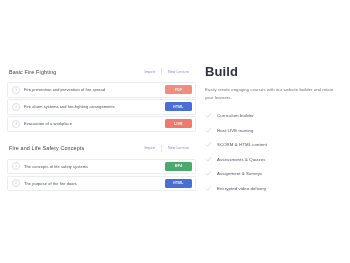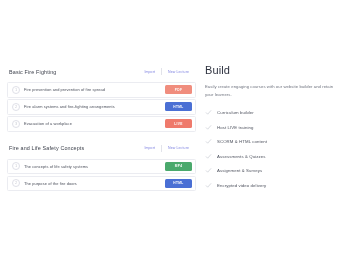--- a/index.html
+++ b/index.html
@@ -121,22 +121,22 @@
 
   
   .build {
     width: 154px;
     padding-left: 9px;
     padding-right: 6px;
     box-sizing: border-box;
   }
 
   .build-title {
-    font-size: 11px;
-    font-weight: normal;
+    font-size: 13px;
+    font-weight: bold;
     color: #2f3340;
     letter-spacing: 0.1px;
     margin-bottom: 7px;
   }
 
   .build-desc {
     font-size: 4.2px;
     line-height: 1.95;
     color: #6e727e;
     letter-spacing: 0.08px;

